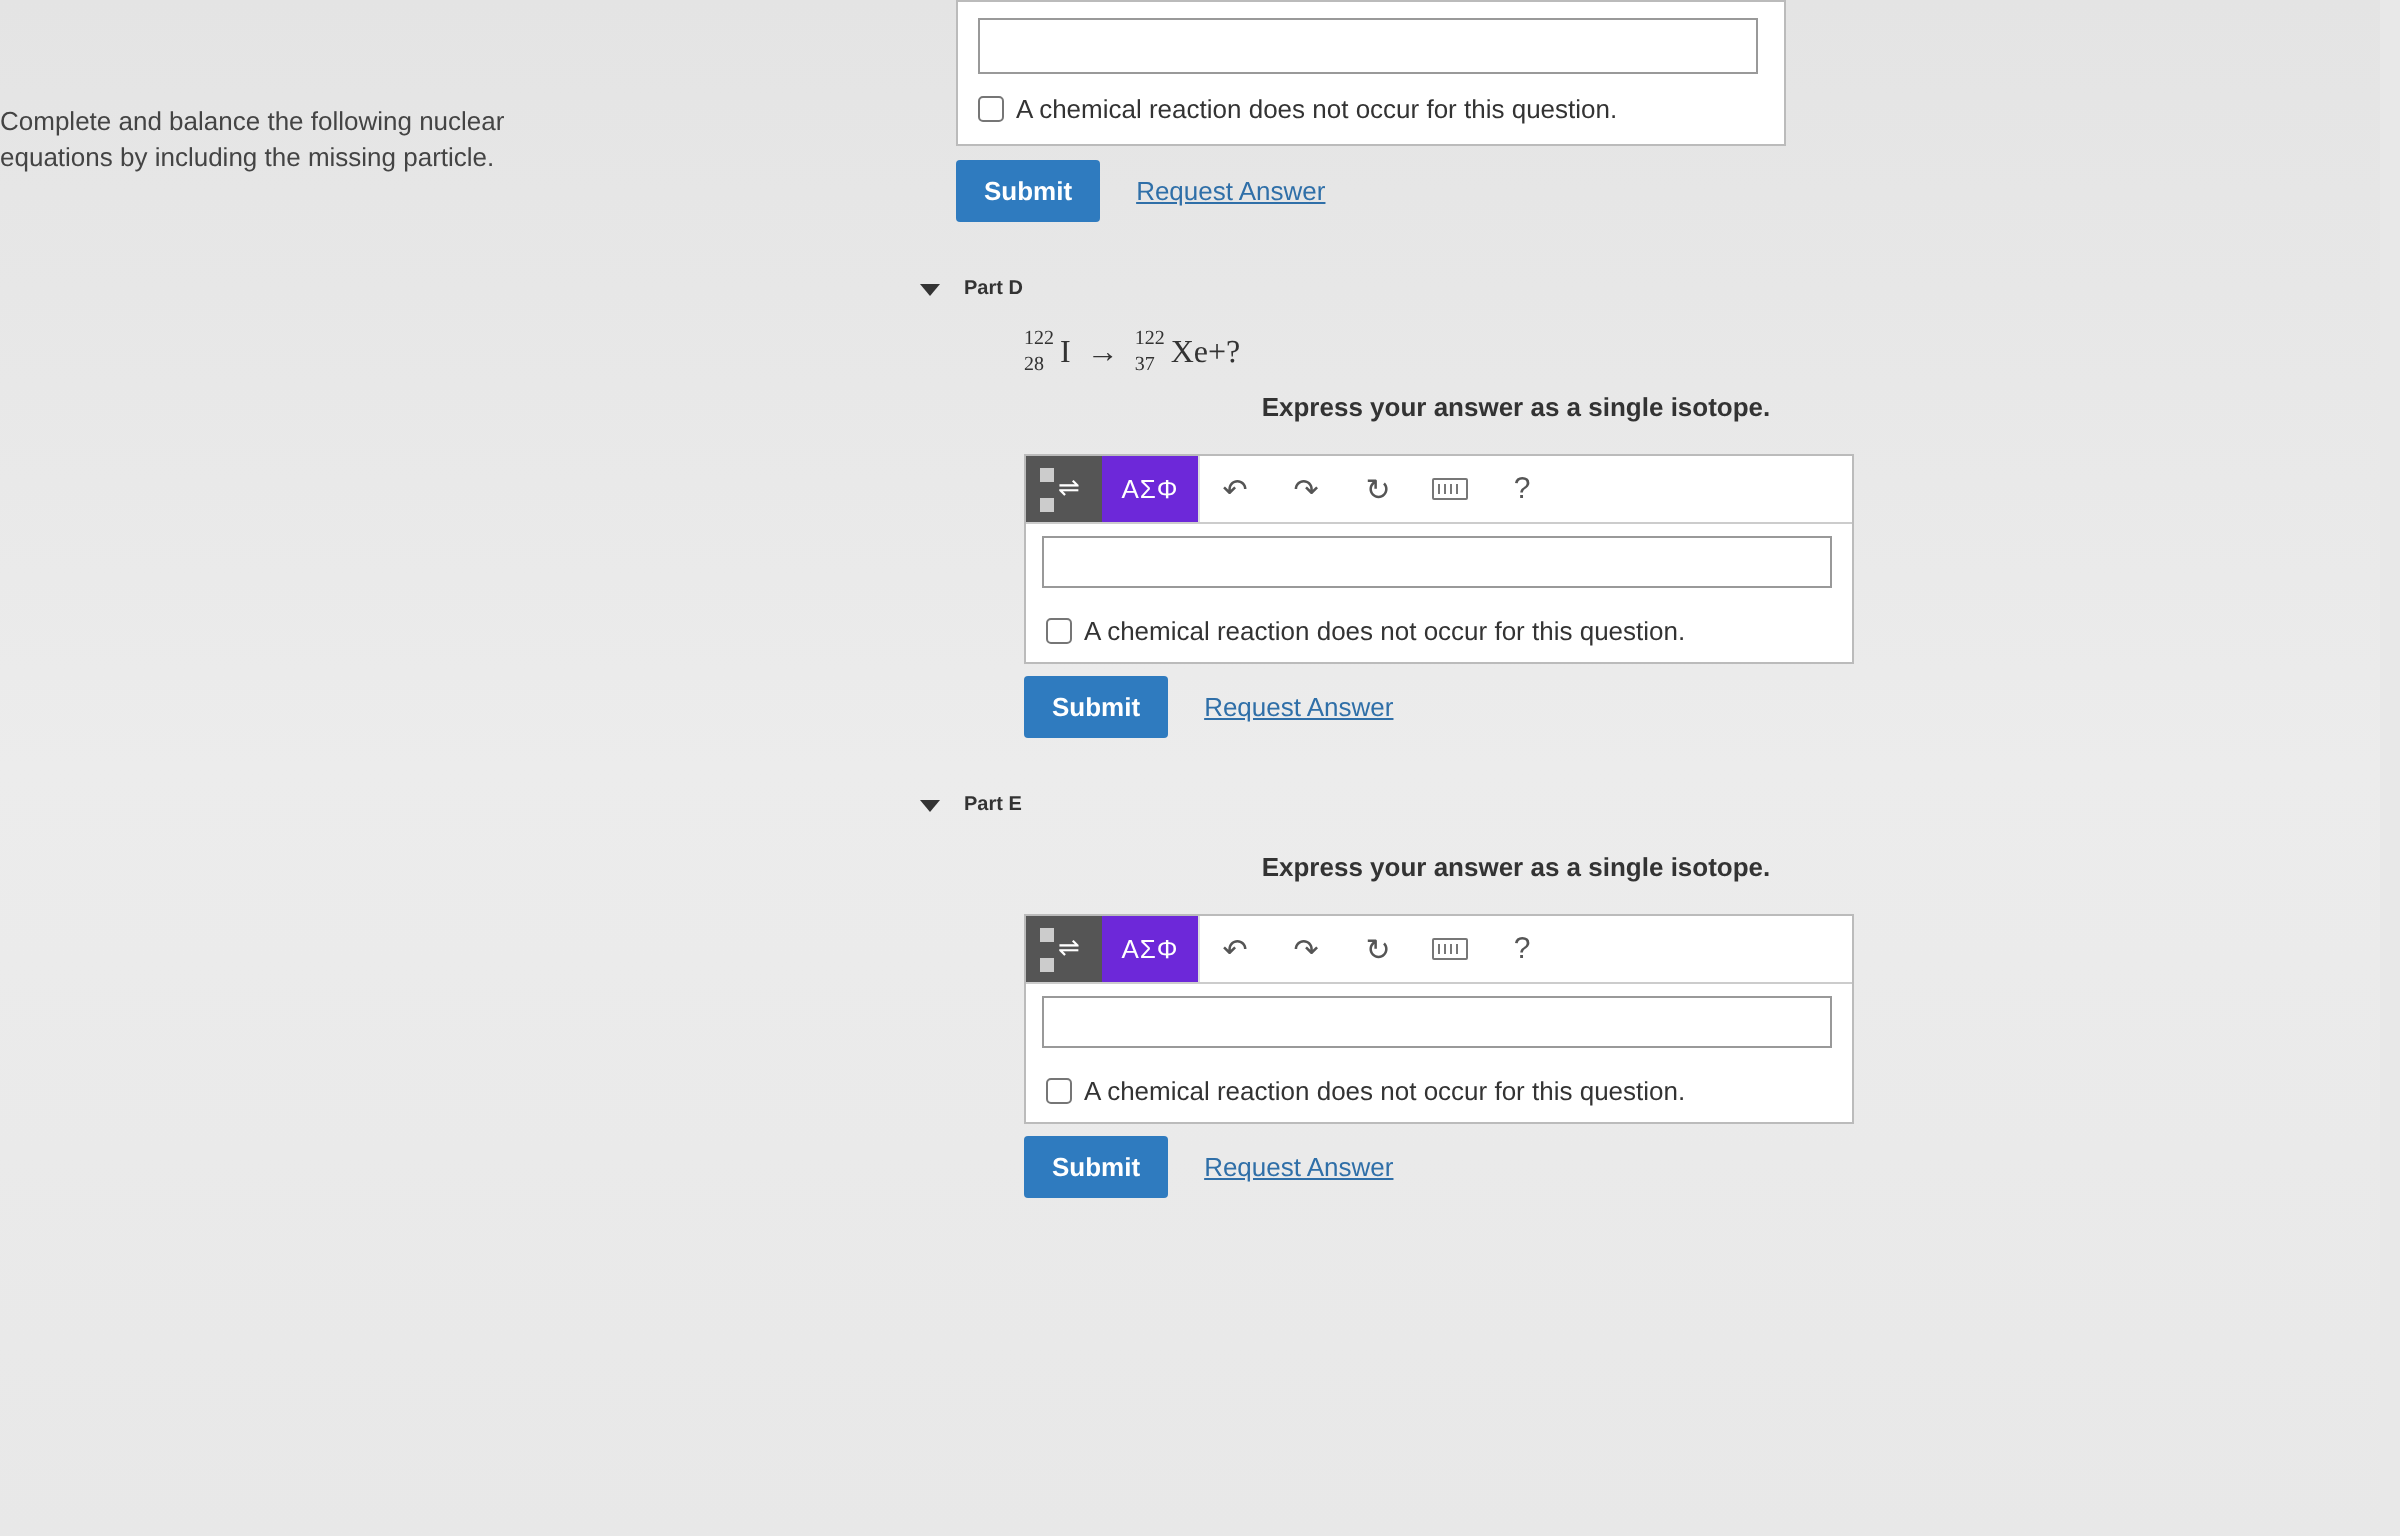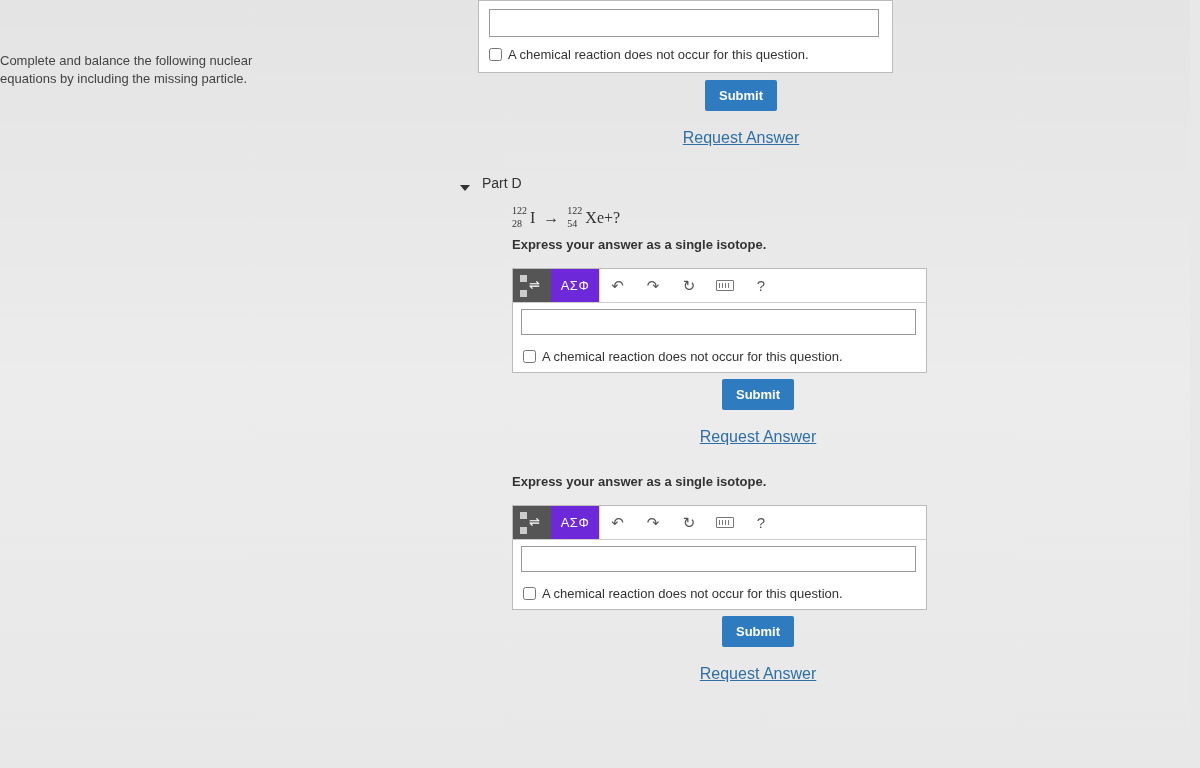--- a/index.html
+++ b/index.html
@@ -56,44 +56,43 @@
     font-size: 13px;
     color: #333;
   }
   .checkbox-row input { width: 13px; height: 13px; }
   .submit-row {
     display: flex;
     align-items: center;
     gap: 18px;
     margin-top: 6px;
     margin-bottom: 28px;
-    flex-direction: column;
   }
   .btn-submit {
     background: #2f7bbf;
     color: #fff;
     border: none;
     padding: 8px 14px;
     font-size: 13px;
     font-weight: bold;
     cursor: pointer;
     border-radius: 2px;
   }
   .link-req {
     color: #2f6fa8;
     text-decoration: underline;
-    font-size: 16px;
+    font-size: 13px;
     cursor: pointer;
   }
   .part-header {
     display: flex;
-    align-items: flex-end;
+    align-items: center;
     gap: 12px;
-    font-weight: normal;
-    font-size: 14px;
+    font-weight: bold;
+    font-size: 10px;
     color: #333;
     margin-bottom: 18px;
     margin-left: -18px;
   }
   .caret {
     width: 0; height: 0;
     border-left: 5px solid transparent;
     border-right: 5px solid transparent;
     border-top: 6px solid #333;
   }
@@ -102,20 +101,21 @@
     font-size: 16px;
     margin-bottom: 10px;
     margin-left: 34px;
   }
   .instr {
     font-weight: bold;
     font-size: 13px;
     color: #333;
     margin-bottom: 16px;
     margin-left: 34px;
+    text-align: center;
   }
   .toolbar {
     border: 1px solid #bbb;
     background: #fff;
     width: 415px;
     margin-left: 34px;
   }
   .tb-row {
     display: flex;
     align-items: stretch;
@@ -213,21 +213,21 @@
 
   <div class="part-block" style="margin-left: 34px;">
     <div class="part-header">
       <span class="caret"></span>
       <span>Part D</span>
     </div>
 
     <div class="equation">
       <span class="nuc"><span class="mass">122</span><span class="num">28</span><span>I</span></span>
       <span style="margin:0 4px;">→</span>
-      <span class="nuc"><span class="mass">122</span><span class="num">54</span><span>Xe</span></span><span>+?</span>
+      <span class="nuc"><span class="mass">122</span><span class="num">37</span><span>Xe</span></span><span>+?</span>
     </div>
     <div class="instr" style="margin-left:34px;">Express your answer as a single isotope.</div>
 
     <div class="toolbar">
       <div class="tb-row">
         <div class="tb-btn dark">
           <div class="isotope-icon">
             <span class="sq tl"></span>
                 <span class="sq bl"></span>
                 <span class="main">⇌</span>
@@ -256,20 +256,24 @@
         <span>A chemical reaction does not occur for this question.</span>
       </div>
     </div>
     <div class="submit-row ml34">
       <button class="btn-submit">Submit</button>
       <a class="link-req">Request Answer</a>
     </div>
   </div>
 
   <div class="part-block" style="margin-left: 34px;">
+    <div class="part-header">
+      <span class="caret"></span>
+      <span>Part E</span>
+    </div>
 
     <div class="instr" style="margin-left:34px;">Express your answer as a single isotope.</div>
 
     <div class="toolbar">
       <div class="tb-row">
         <div class="tb-btn dark">
           <div class="isotope-icon">
             <span class="sq tl"></span>
                 <span class="sq bl"></span>
                 <span class="main">⇌</span>

